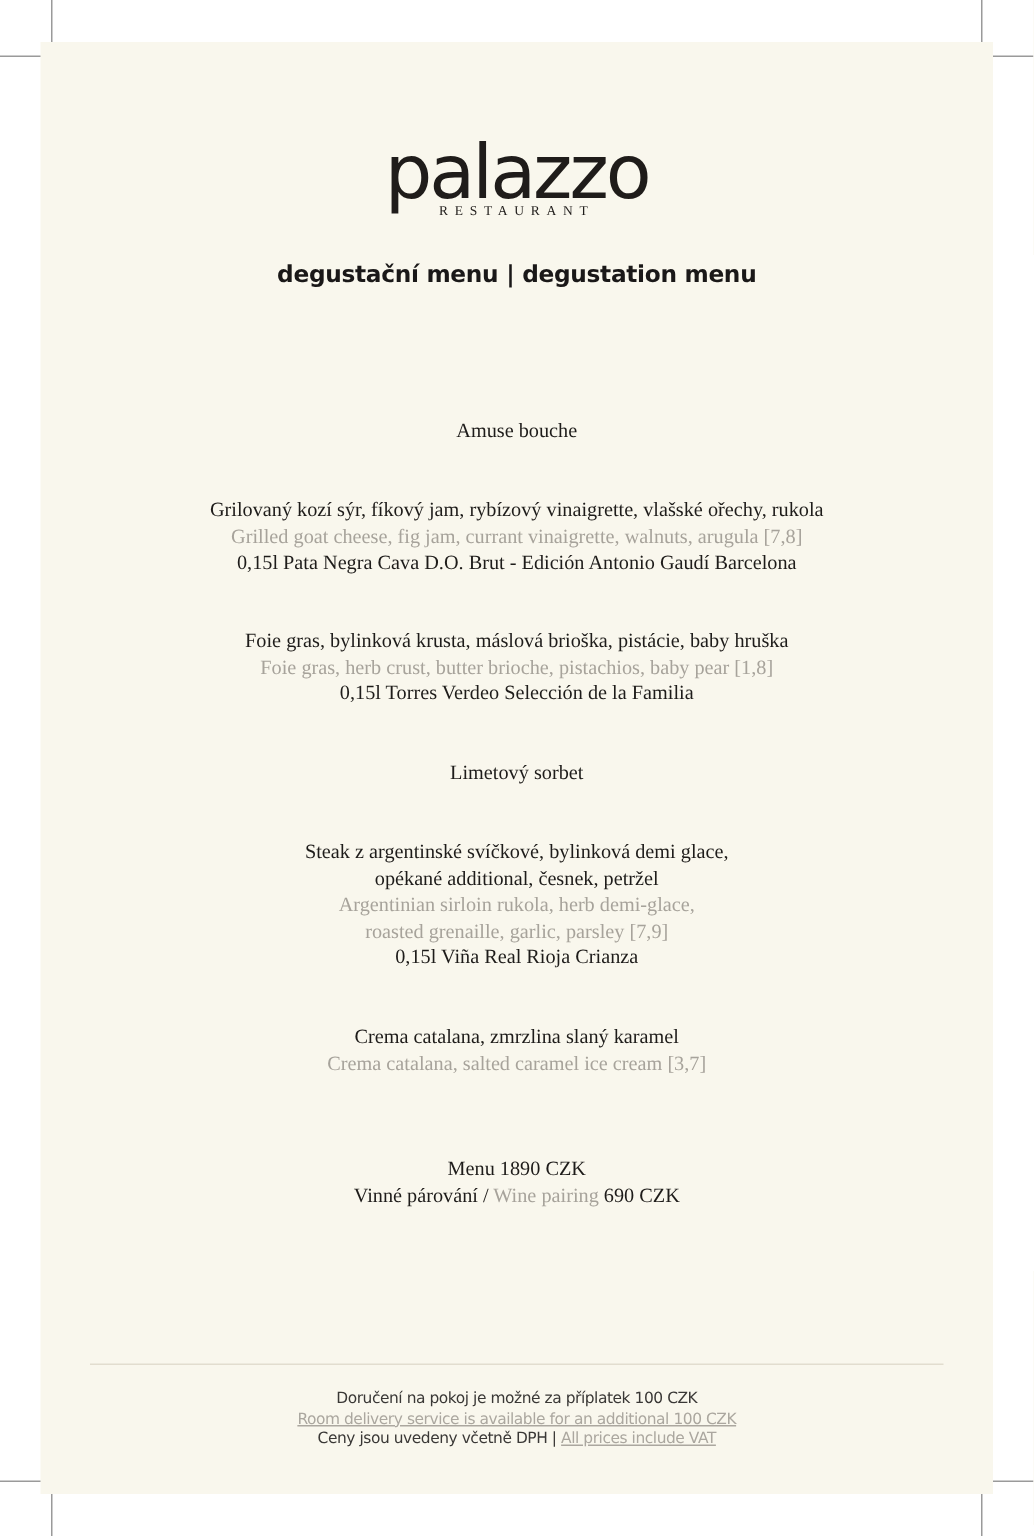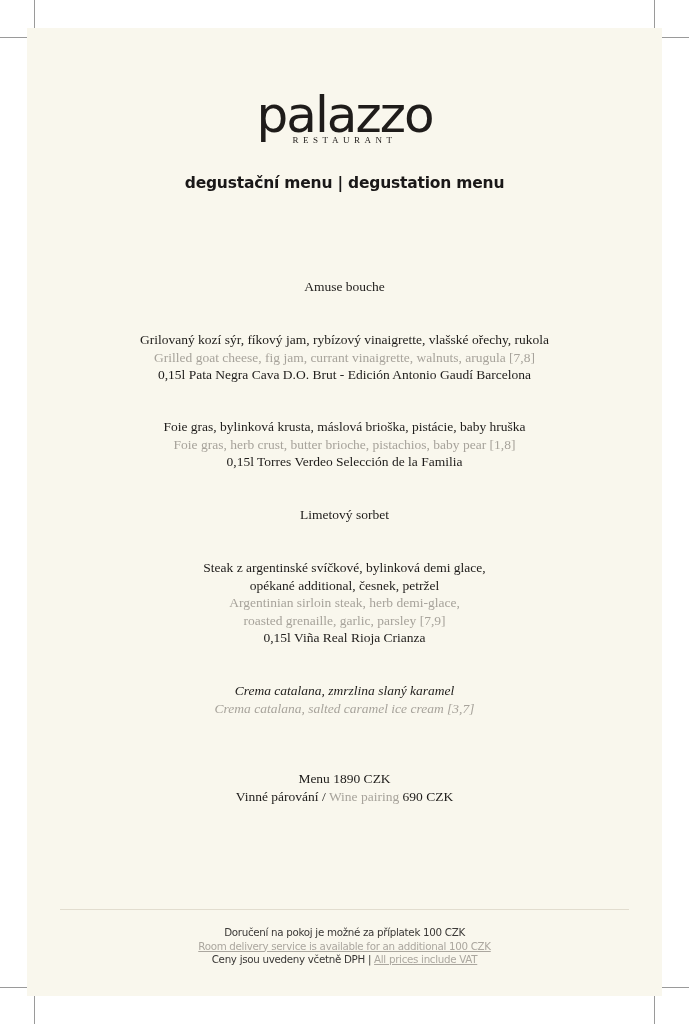--- a/index.html
+++ b/index.html
@@ -49,26 +49,26 @@
     <div>0,15l Torres Verdeo Selección de la Familia</div>
   </div>
 
   <div class="center menu" style="top:447px;">
     <div>Limetový sorbet</div>
   </div>
 
   <div class="center menu" style="top:500px;">
     <div>Steak z argentinské svíčkové, bylinková demi glace,</div>
     <div>opékané additional, česnek, petržel</div>
-    <div class="en">Argentinian sirloin steak, herb demi-glace,</div>
+    <div class="en">Argentinian sirloin rukola, herb demi-glace,</div>
     <div class="en">roasted grenaille, garlic, parsley [7,9]</div>
     <div>0,15l Viña Real Rioja Crianza</div>
   </div>
 
-  <div class="center menu" style="top:623px;font-style:italic;">
+  <div class="center menu" style="top:623px;">
     <div>Crema catalana, zmrzlina slaný karamel</div>
     <div class="en">Crema catalana, salted caramel ice cream [3,7]</div>
   </div>
 
   <div class="center menu" style="top:711px;">
     <div>Menu 1890 CZK</div>
     <div>
       <span>Vinné párování /</span>
       <span class="en">Wine pairing</span>
       <span>690 CZK</span>

